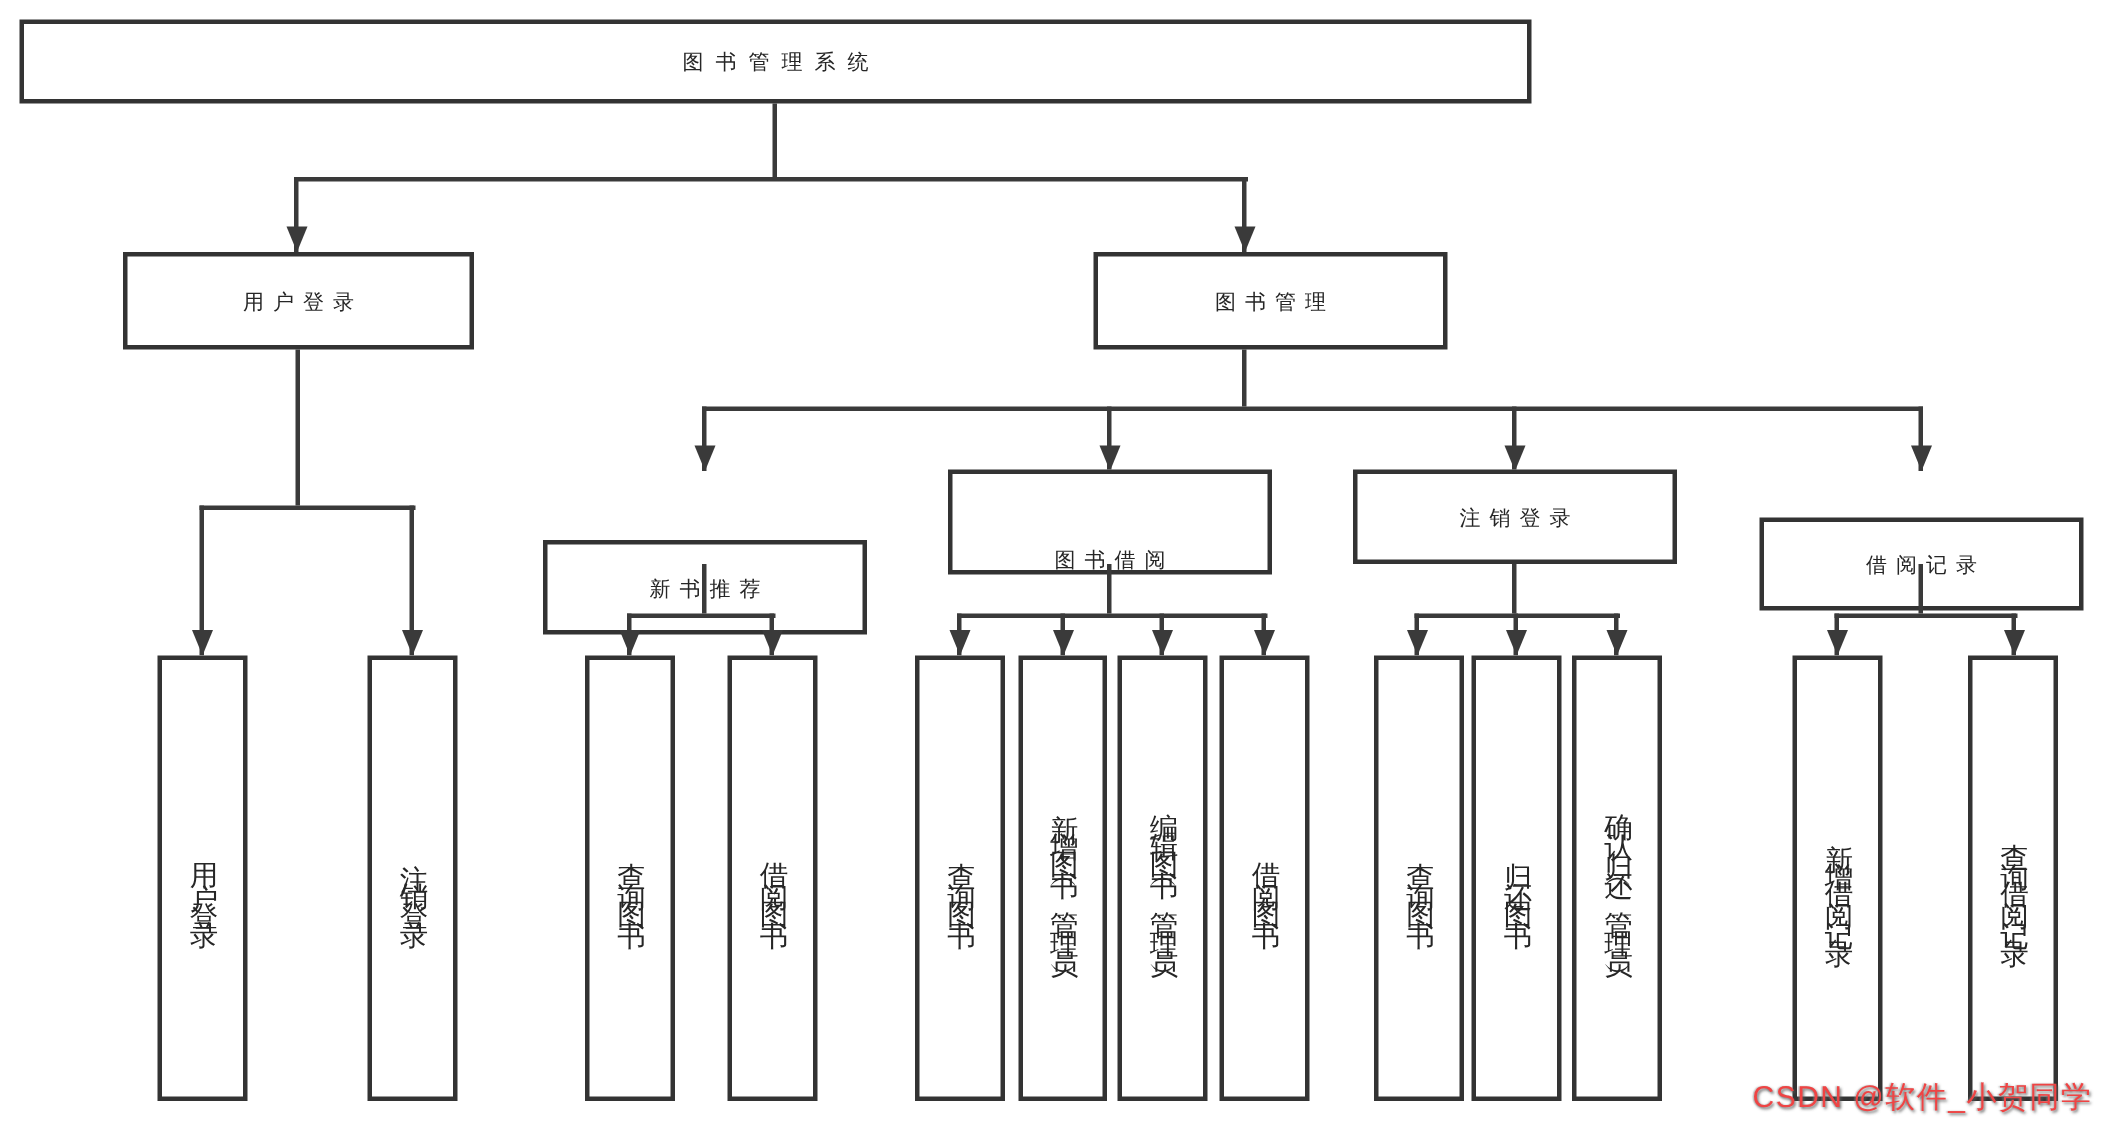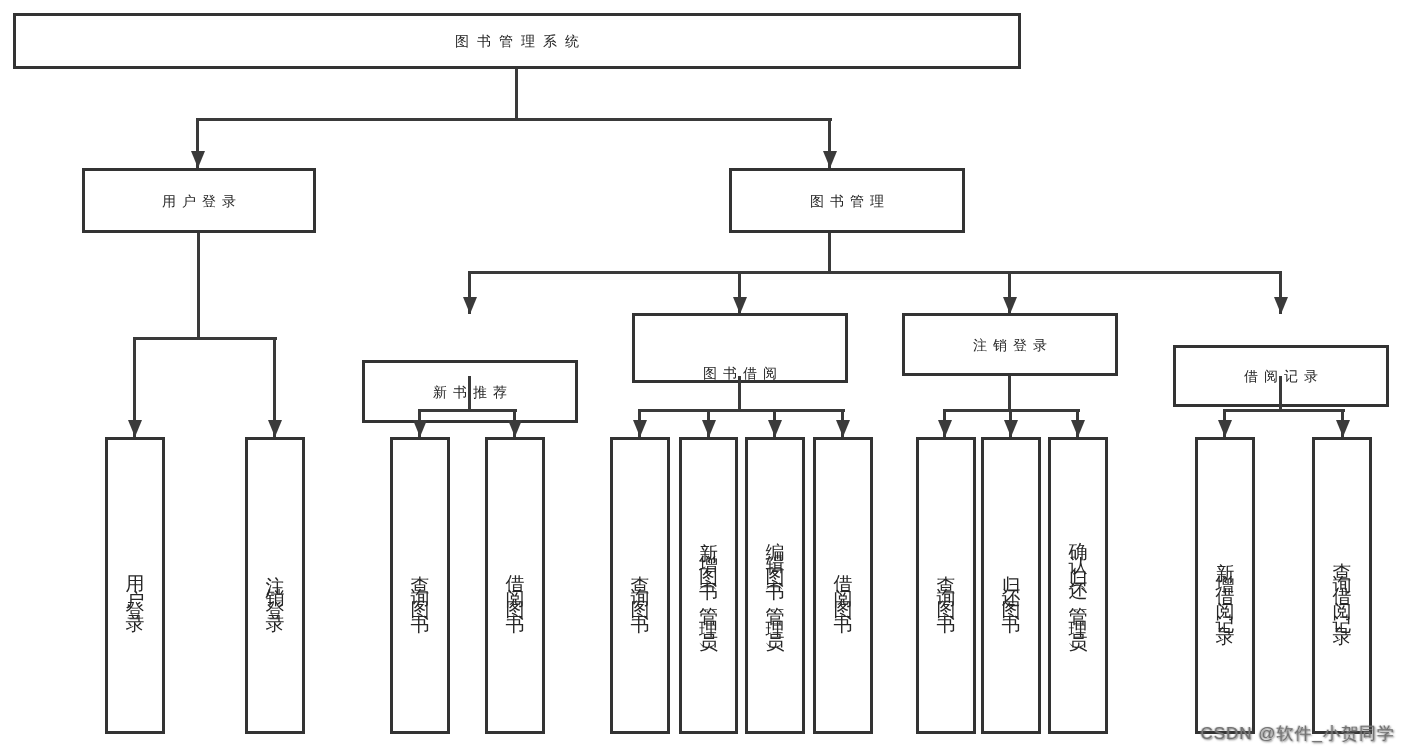--- a/index.html
+++ b/index.html
@@ -51,23 +51,23 @@
     width: 0;
     height: 0;
     border-left: 7px solid transparent;
     border-right: 7px solid transparent;
     border-top: 17px solid #3a3a3a;
   }
   .watermark {
     position: absolute;
     right: 10px;
     bottom: 2px;
-    font-size: 17px;
+    font-size: 20px;
     letter-spacing: 1px;
-    color: #737373;
+    color: #ef4444;
     text-shadow: 1px 1px 2px rgba(90,90,90,0.85), -1px 0 1px rgba(140,140,140,0.5);
     white-space: nowrap;
   }
 </style>
 </head>
 <body>
 
 <div class="canvas">
 
   <div class="box hbox root-box" style="left:13px;top:13px;width:1008px;height:56px;">

